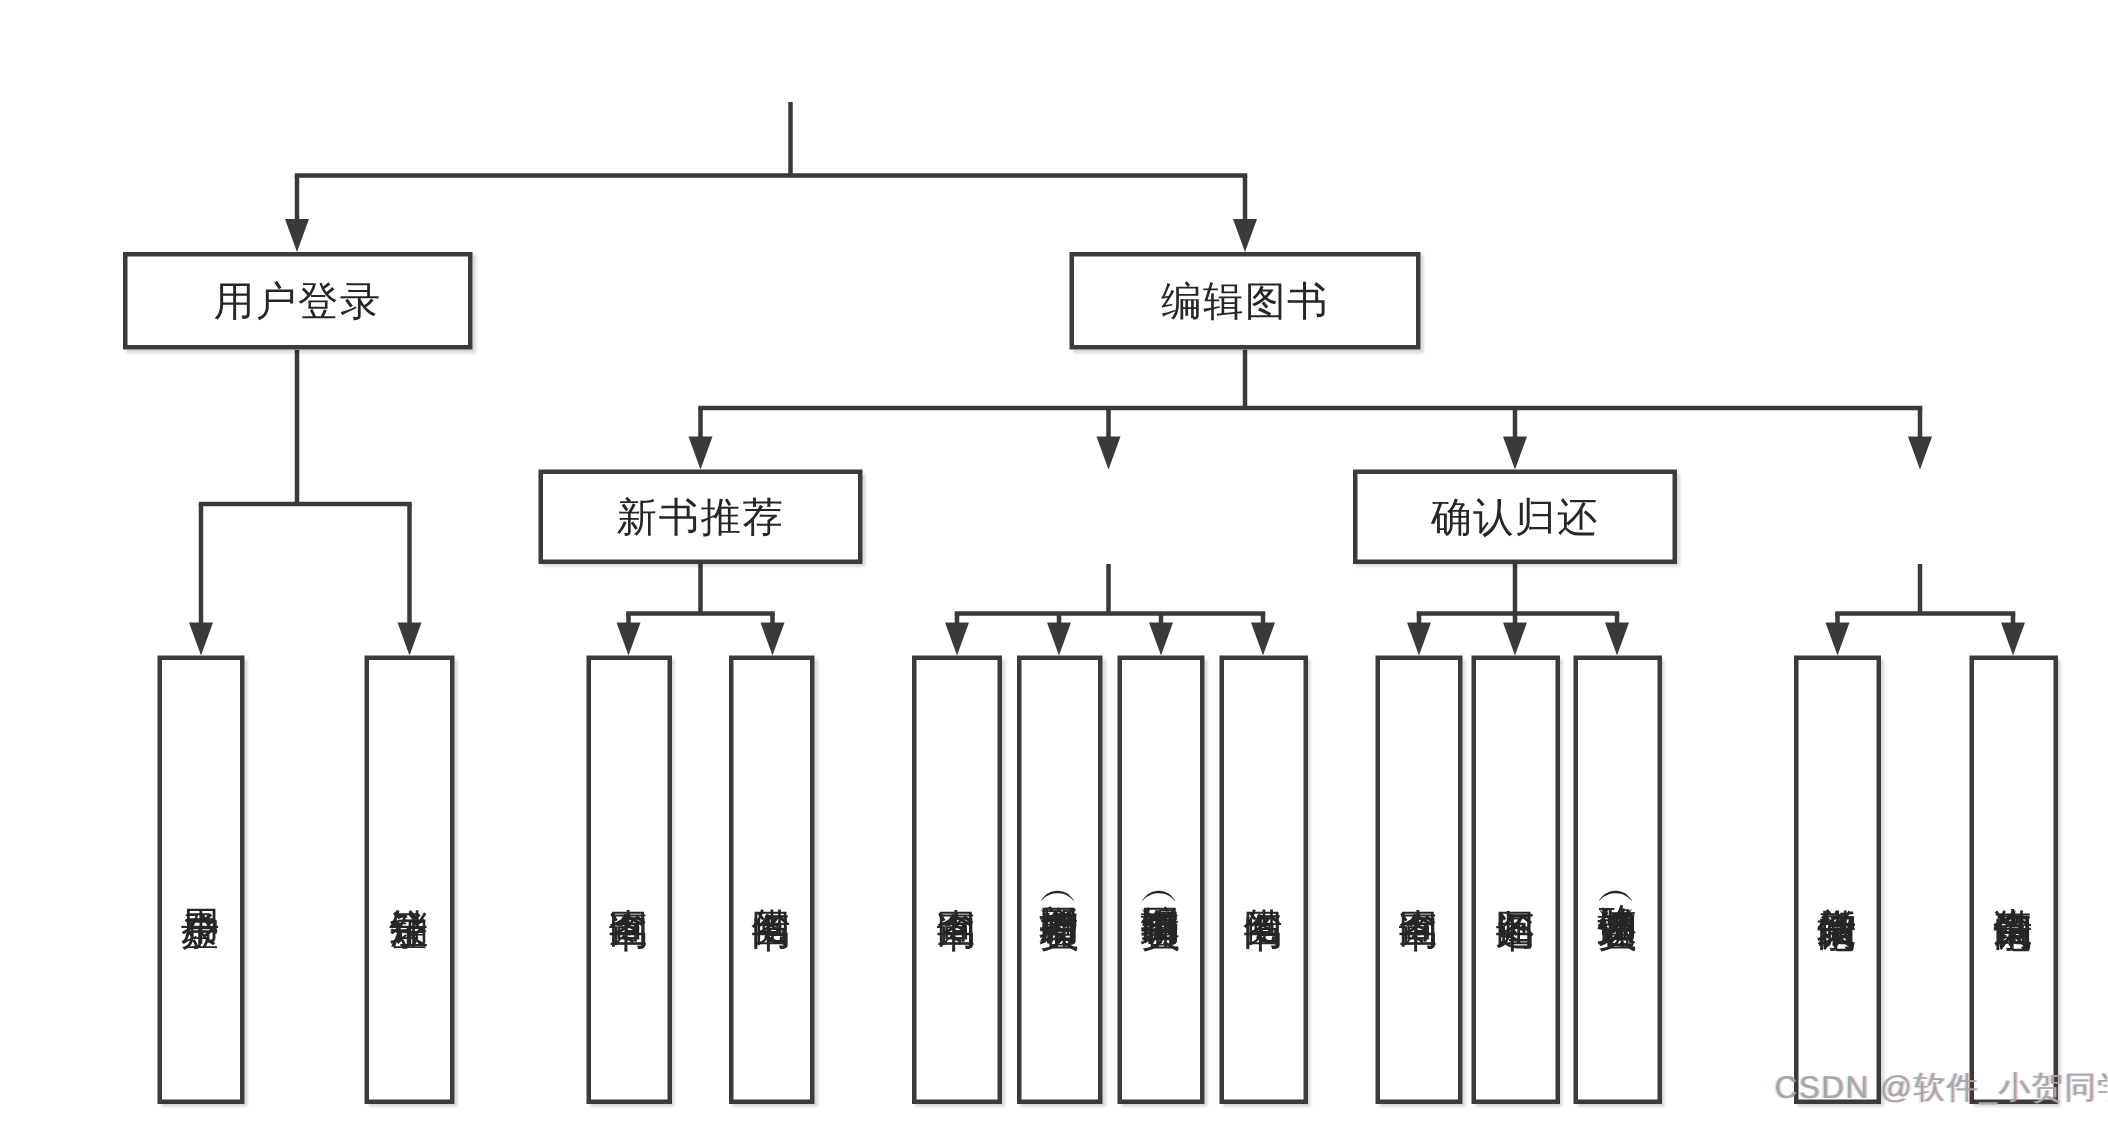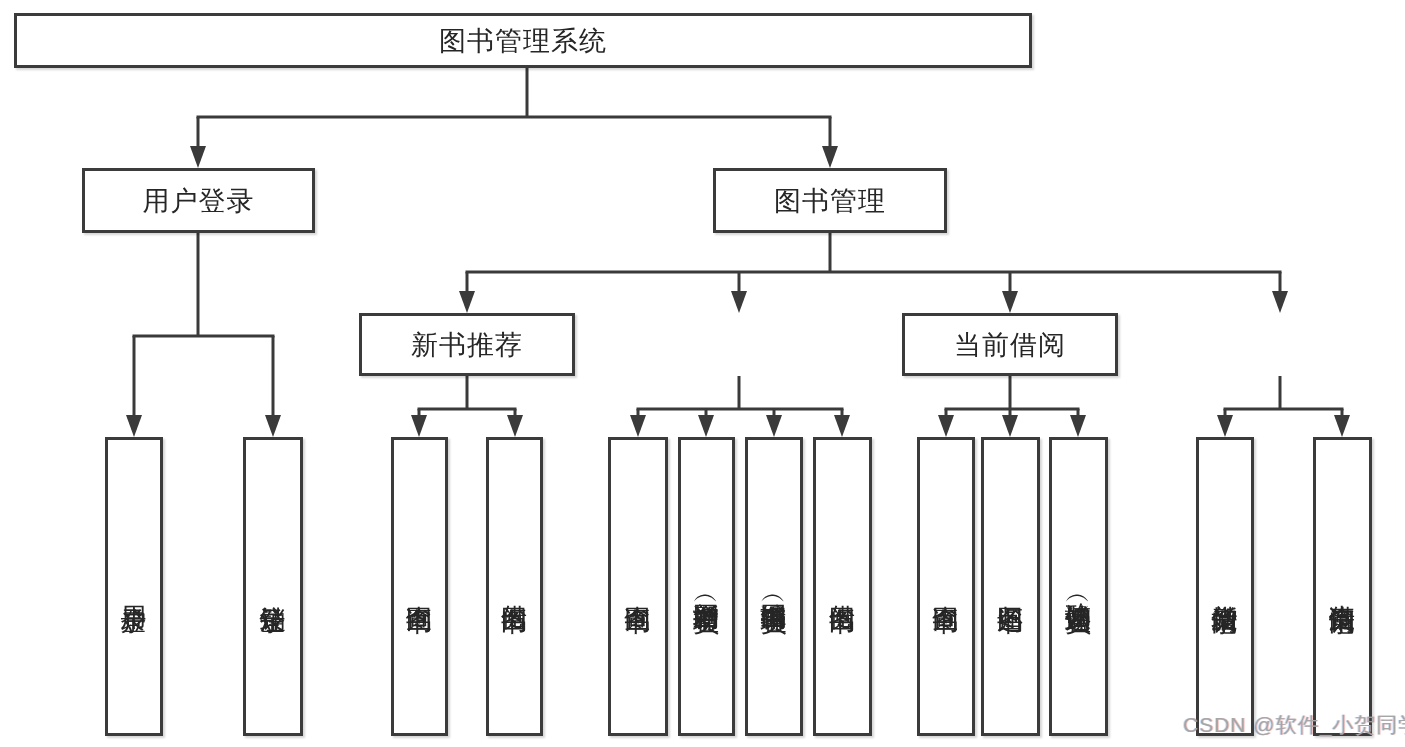--- a/index.html
+++ b/index.html
@@ -107,34 +107,31 @@
       <line x1="1078" y1="409" x2="1078" y2="421" stroke="#3a3a3a" stroke-width="3"></line>
       <polygon points="1078,437 1070,415 1086,415" fill="#3a3a3a"></polygon>
       <line x1="1280" y1="376" x2="1280" y2="409" stroke="#3a3a3a" stroke-width="3"></line>
       <line x1="1223.5" y1="409" x2="1343.5" y2="409" stroke="#3a3a3a" stroke-width="3"></line>
       <line x1="1225" y1="409" x2="1225" y2="421" stroke="#3a3a3a" stroke-width="3"></line>
       <polygon points="1225,437 1217,415 1233,415" fill="#3a3a3a"></polygon>
       <line x1="1342" y1="409" x2="1342" y2="421" stroke="#3a3a3a" stroke-width="3"></line>
       <polygon points="1342,437 1334,415 1350,415" fill="#3a3a3a"></polygon>
     </svg>
 
-  <div class="node h" style="left: 14px; top: 13px; width: 1018px; height: 55px;">
-      <span class="label">图书管理系统</span>
-    </div>
     <div class="node h" style="left: 82px; top: 168px; width: 233px; height: 65px;">
       <span class="label">用户登录</span>
     </div>
     <div class="node h" style="left: 713px; top: 168px; width: 234px; height: 65px;">
-      <span class="label">图书管理</span>
+      <span class="label">编辑图书</span>
     </div>
     <div class="node h" style="left: 359px; top: 313px; width: 216px; height: 63px; align-items: center;">
       <span class="label">新书推荐</span>
     </div>
     <div class="node h" style="left: 902px; top: 313px; width: 216px; height: 63px;">
-      <span class="label">当前借阅</span>
+      <span class="label">确认归还</span>
     </div>
     <div class="node v" style="left: 105px; top: 437px; width: 58px; height: 299px;">
       <span class="label">用户登录</span>
     </div>
     <div class="node v" style="left: 243px; top: 437px; width: 60px; height: 299px;">
       <span class="label">注销登录</span>
     </div>
     <div class="node v" style="left: 391px; top: 437px; width: 57px; height: 299px;">
       <span class="label">查询图书</span>
     </div>

